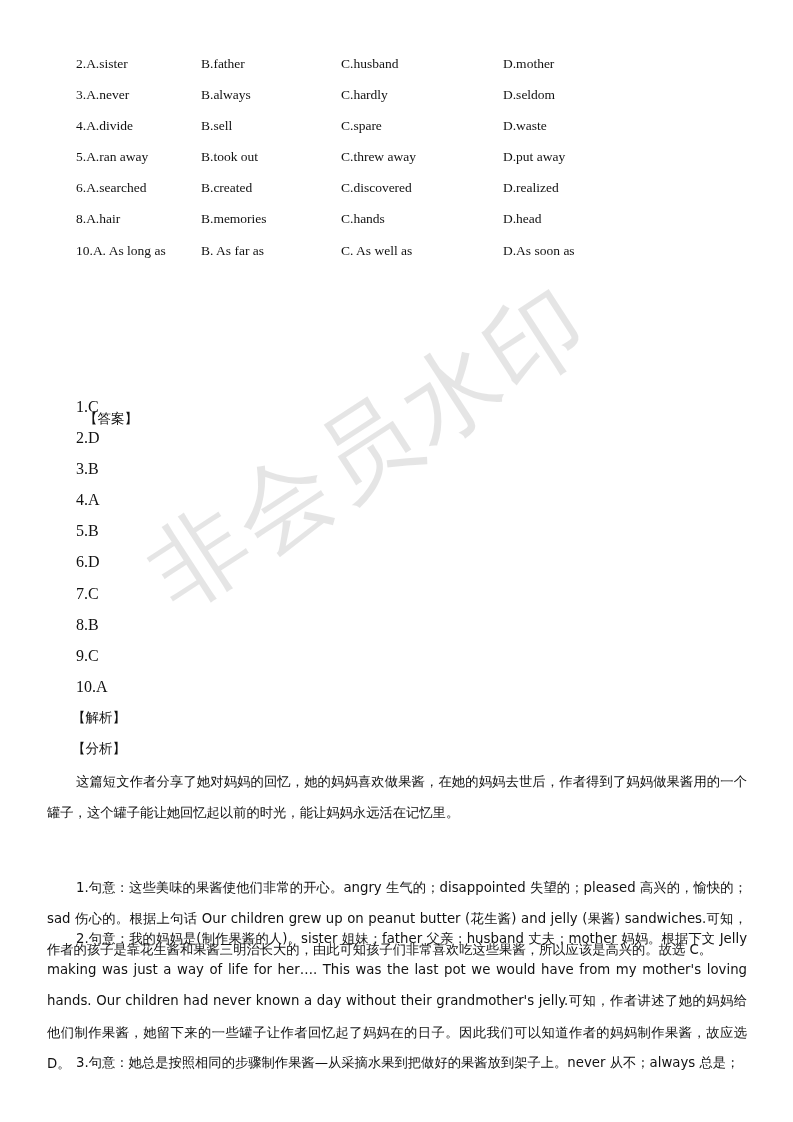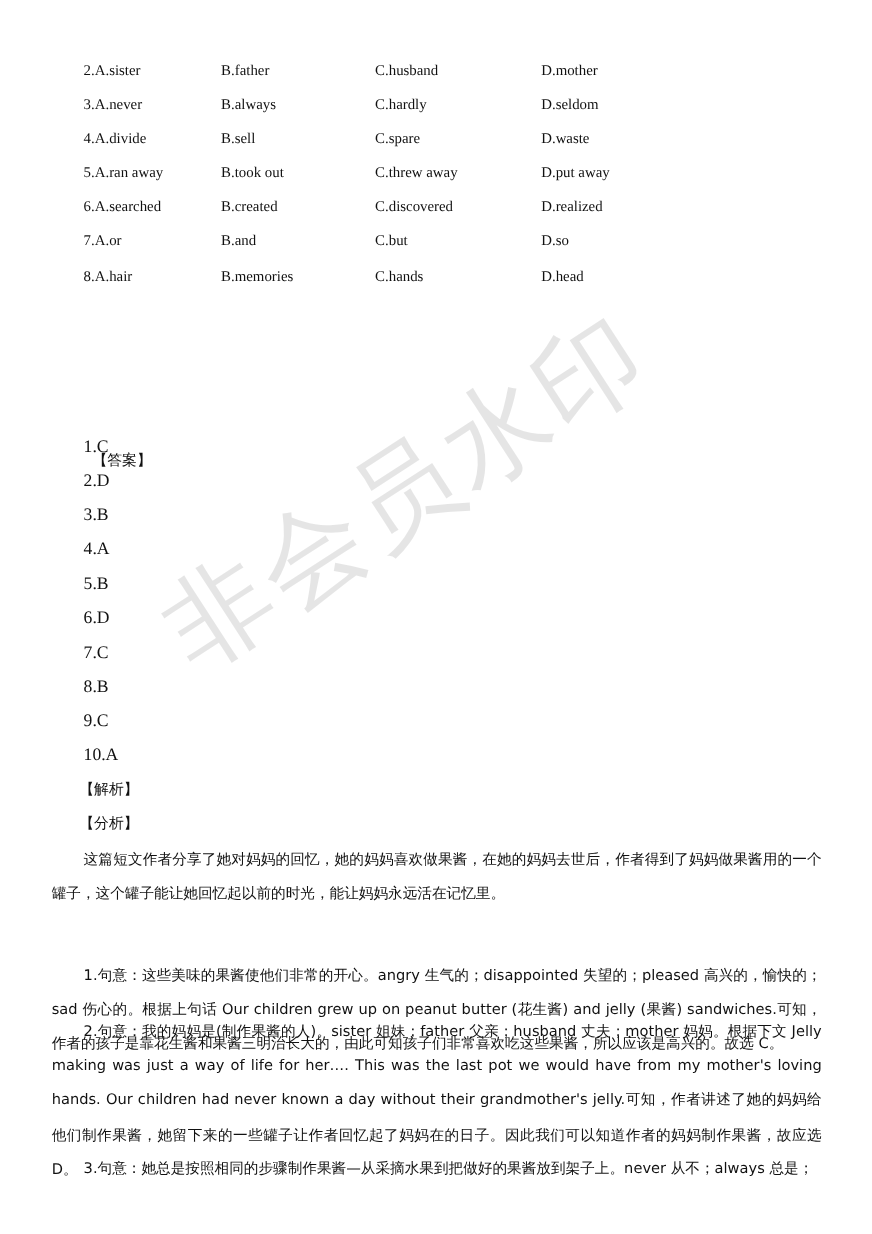--- a/index.html
+++ b/index.html
@@ -34,21 +34,21 @@
       line-height: 18px;
       white-space: nowrap;
     }
     .opt-cell {
       position: absolute;
       top: 0;
     }
     .opt-cell.c0 { left: 0px; }
     .opt-cell.c1 { left: 125px; }
     .opt-cell.c2 { left: 265px; }
-    .opt-cell.c3 { left: 416px; }
+    .opt-cell.c3 { left: 427px; }
 
     .section-label {
       position: absolute;
       left: 76px;
       font-family: "DejaVu Sans", sans-serif;
       font-size: 13.5px;
       letter-spacing: 0px;
     }
     .answers {
       position: absolute;
@@ -116,30 +116,30 @@
       <span class="opt-cell c2">C.threw away</span>
       <span class="opt-cell c3">D.put away</span>
     </div>
     <div class="opt-row">
       <span class="opt-cell c0">6.A.searched</span>
       <span class="opt-cell c1">B.created</span>
       <span class="opt-cell c2">C.discovered</span>
       <span class="opt-cell c3">D.realized</span>
     </div>
     <div class="opt-row">
-      <span class="opt-cell c0">7.A.or</span>
-      <span class="opt-cell c1">B.and</span>
-      <span class="opt-cell c2">C.but</span>
-      <span class="opt-cell c3">D.so</span>
-    </div>
-    <div class="opt-row">
       <span class="opt-cell c0">8.A.hair</span>
       <span class="opt-cell c1">B.memories</span>
       <span class="opt-cell c2">C.hands</span>
       <span class="opt-cell c3">D.head</span>
+    </div>
+    <div class="opt-row">
+      <span class="opt-cell c0">10.A. As long as</span>
+      <span class="opt-cell c1">B. As far as</span>
+      <span class="opt-cell c2">C. As well as</span>
+      <span class="opt-cell c3">D.As soon as</span>
     </div>
   </div>
 
   <div class="section-label" style="top:367px; left:84px;margin-top:43px;">【答案】</div>
 
   <div class="answers">
     <div class="answer">1.C</div>
     <div class="answer">2.D</div>
     <div class="answer">3.B</div>
     <div class="answer">4.A</div>

